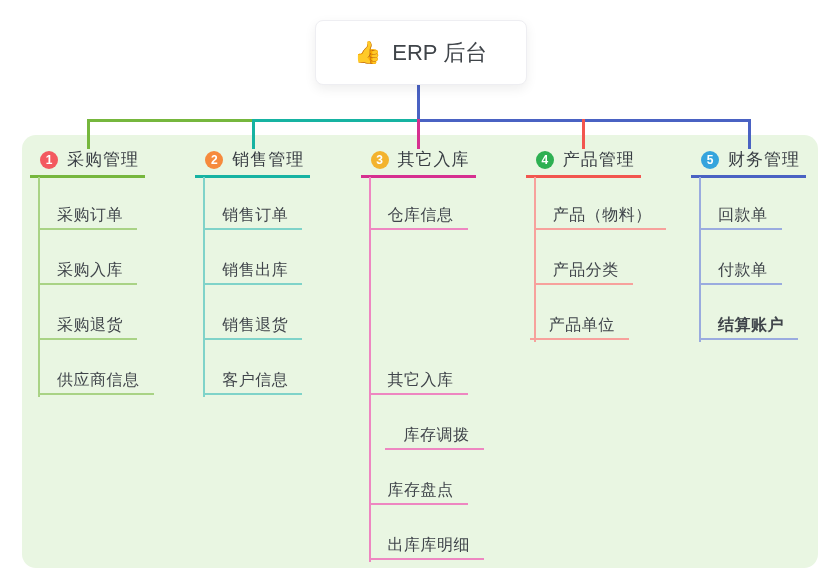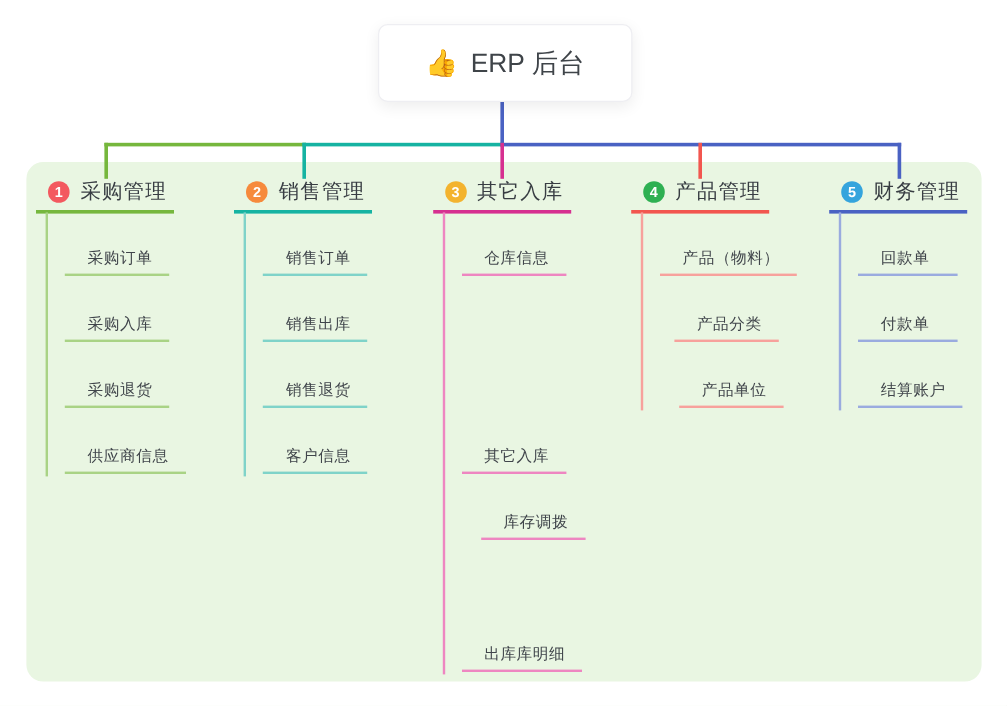--- a/index.html
+++ b/index.html
@@ -29,23 +29,23 @@
     width:18px; height:18px; border-radius:50%; flex:0 0 18px;
     color:#ffffff; font-size:12px; font-weight:bold;
     display:inline-flex; align-items:center; justify-content:center;
   }
   .branch-label {
     font-size:17px; font-weight:500; color:#383d43;
     white-space:nowrap; letter-spacing:1px;
   }
   .rail { position:absolute; width:2px; }
   .child {
-    position:absolute; height:26px; line-height:26px; font-size:13px;
+    position:absolute; height:26px; line-height:26px; font-size:16px;
     color:#40454b; letter-spacing:0.5px; white-space:nowrap;
-    padding:0 14px 0 19px; border-bottom:2px solid; min-width:50px;margin-left:16px;
+    padding:0 14px 0 19px; border-bottom:2px solid; min-width:50px;
   }
 </style>
 </head>
 <body>
 
 <div class="stage" style="background: rgb(255, 255, 255);">
   <div class="panel" style="background: rgb(233, 246, 226);"></div>
   <div id="connectors">
       <div class="line" style="left: 417px; top: 83px; width: 3px; height: 39px; background: rgb(74, 98, 195);"></div>
       <div class="line" style="left: 86.5px; top: 119px; width: 168.25px; height: 3px; background: rgb(118, 183, 61);"></div>
@@ -86,36 +86,37 @@
       </div>
       <div class="branch" style="left: 360.5px; top: 148px;">
     <div class="branch-header" style="border-bottom-color: rgb(214, 48, 144);">
       <span class="badge" style="background: rgb(243, 179, 46);">3</span>
       <span class="branch-label">其它入库</span>
     </div>
     <div class="rail" style="left: 8px; top: 29px; height: 385px; background: rgb(238, 134, 193);"></div>
   <div class="child" style="left: 8px; top: 54px; border-bottom-color: rgb(238, 134, 193);">仓库信息</div>
         <div class="child" style="left: 8px; top: 219px; border-bottom-color: rgb(238, 134, 193);">其它入库</div>
         <div class="child" style="left: 24px; top: 274px; border-bottom-color: rgb(238, 134, 193);">库存调拨</div>
+        <div class="child" style="left: 8px; top: 329px; border-bottom-color: rgb(238, 134, 193);">库存盘点</div>
         <div class="child" style="left: 8px; top: 384px; border-bottom-color: rgb(238, 134, 193);">出库库明细</div>
       </div>
       <div class="branch" style="left: 525.75px; top: 148px;">
     <div class="branch-header" style="border-bottom-color: rgb(242, 86, 79);">
       <span class="badge" style="background: rgb(46, 176, 82);">4</span>
       <span class="branch-label">产品管理</span>
     </div>
     <div class="rail" style="left: 8px; top: 29px; height: 165px; background: rgb(247, 161, 156);"></div>
   <div class="child" style="left: 8px; top: 54px; border-bottom-color: rgb(247, 161, 156);">产品（物料）</div>
-        <div class="child" style="left: 20px; top: 109px; border-bottom-color: rgb(247, 161, 156);">产品分类</div>
-        <div class="child" style="left: 24px; top: 164px; border-bottom-color: rgb(247, 161, 156);">产品单位</div>
+        <div class="child" style="left: 8px; top: 109px; border-bottom-color: rgb(247, 161, 156);">产品分类</div>
+        <div class="child" style="left: 4px; top: 164px; border-bottom-color: rgb(247, 161, 156);">产品单位</div>
       </div>
       <div class="branch" style="left: 691px; top: 148px;">
     <div class="branch-header" style="border-bottom-color: rgb(74, 98, 195);">
       <span class="badge" style="background: rgb(53, 164, 221);">5</span>
       <span class="branch-label">财务管理</span>
     </div>
     <div class="rail" style="left: 8px; top: 29px; height: 165px; background: rgb(154, 171, 223);"></div>
   <div class="child" style="left: 8px; top: 54px; border-bottom-color: rgb(154, 171, 223);">回款单</div>
         <div class="child" style="left: 8px; top: 109px; border-bottom-color: rgb(154, 171, 223);">付款单</div>
-        <div class="child" style="left: 8px; top: 164px; border-bottom-color: rgb(154, 171, 223);">结算账户</div>
+        <div class="child" style="left: 8px; top: 164px; border-bottom-color: rgb(154, 171, 223); font-weight: bold;">结算账户</div>
       </div>
     </div>
 </div>
 
 </body></html>

